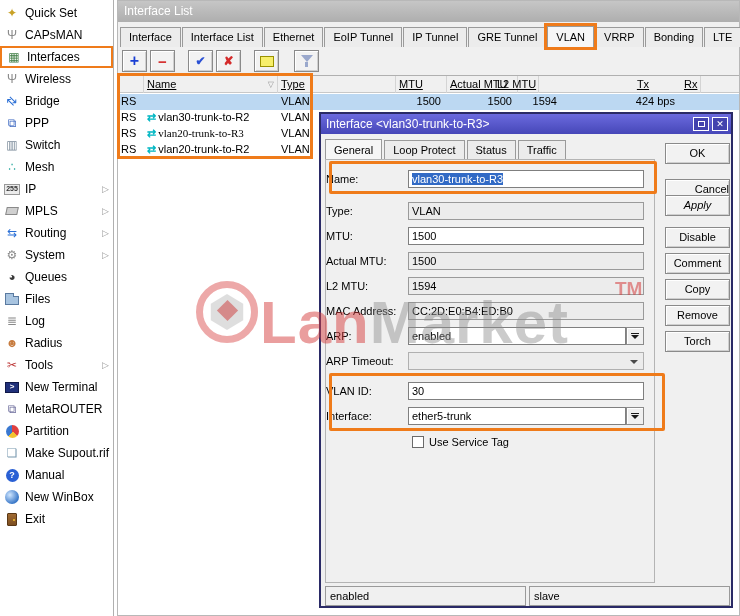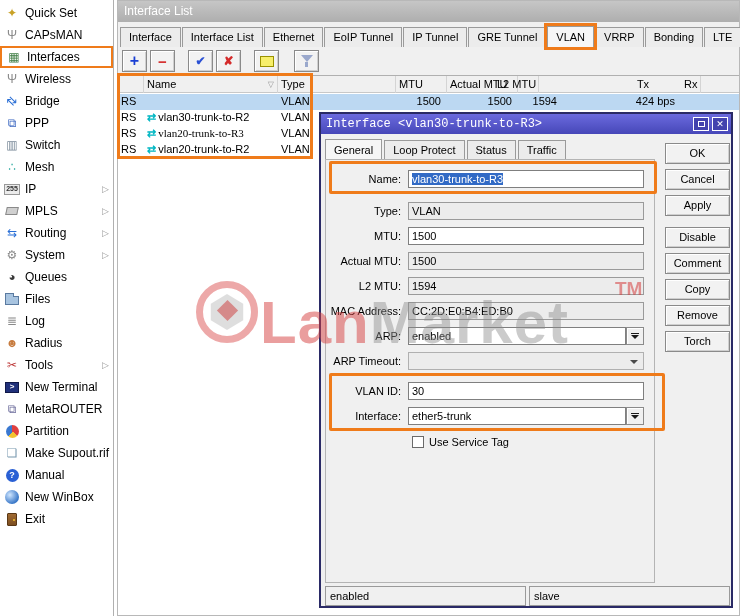--- a/index.html
+++ b/index.html
@@ -63,47 +63,47 @@
   .funnel .cone{width:0; height:0; border-left:6px solid transparent;
         border-right:6px solid transparent; border-top:7px solid #9aa8cc;}
   .funnel .stem{width:3px; height:5px; background:#9aa8cc;}
 
   
   #tablewrap{position:absolute; left:0; top:74px; right:0; bottom:0;
              background:#fff; border-top:1px solid #b0b0b0;}
   #thead{position:absolute; left:0; top:0; right:0; height:17px; background:#f0f0f0;
          border-bottom:1px solid #c8c8c8;}
   .hcell{position:absolute; top:0; height:17px; line-height:16px; padding-left:3px;
-         border-right:1px solid #d4d4d4; overflow:hidden; white-space:nowrap; cursor:default;}
+         border-right:1px solid #d4d4d4; overflow:hidden; white-space:nowrap; cursor:default;text-decoration:underline;}
   .hcell .sort{position:absolute; right:3px; top:1px; font-size:8px; color:#999;}
   .trow{position:absolute; left:0; right:0; height:16px; line-height:15px; cursor:default;}
   .trow.sel{background:var(--sel);}
   .tcell{position:absolute; top:0; height:16px; overflow:hidden; white-space:nowrap;
          padding-left:3px;}
   .tcell.num{text-align:right; padding-right:6px;}
   .vlan-ic{color:#00b7c3; font-weight:bold; margin-right:2px; font-size:11px;}
   #tbl-orange{position:absolute; left:-1px; top:72px; width:196px; height:86px;
          border:3px solid var(--accent); z-index:5; pointer-events:none;}
 
   
   #dialog{position:absolute; left:319px; top:112px; width:414px; height:496px;
           background:#f0f0f0; border:2px solid #2a2a66; z-index:10;}
   #dlg-title{height:20px; background:linear-gradient(#6b6ade,#4647b8); color:#fff;
           font-size:12px; line-height:20px; padding-left:5px; display:flex; align-items:center;}
-  #dlg-title .t{flex:1;font-family:Liberation Mono, monospace;}
+  #dlg-title .t{flex:1;}
   .wbtn{width:16px; height:14px; border:1px solid #fff; background:#4343ae; color:#fff;
         display:flex; align-items:center; justify-content:center; font-size:9px;
         margin-right:3px; cursor:default;}
   .wbtn .sq{width:7px; height:6px; border:1px solid #fff;}
   #dlg-tabs{position:absolute; left:4px; top:24px; height:22px; display:flex;
         align-items:flex-end; gap:2px;}
   #dlg-content{position:absolute; left:4px; top:45px; width:330px; height:424px;
         border:1px solid #b4b4b4; background:#f0f0f0;}
   .frow{position:absolute; left:0; height:18px; display:flex; align-items:center;}
-  .frow .flabel{width:82px; text-align:right; padding-right:7px; white-space:nowrap;}
+  .frow .flabel{width:82px; padding-right:23px; white-space:nowrap;}
   .inp{height:18px; border:1px solid #7f7f7f; background:#fff; padding:0 3px;
        line-height:16px; overflow:hidden; white-space:nowrap;}
   .inp.ro{background:#ececec; border-color:#9a9a9a;}
   .inp.dis{background:#ececec; border-color:#b0b0b0; position:relative;}
   .seltx{background:#316ac5; color:#fff;}
   .combo{width:18px; height:18px; margin-left:0; background:#f0f0f0;
        border:1px solid var(--bd); box-shadow:inset 1px 1px 0 #fff;
        display:flex; flex-direction:column; align-items:center; justify-content:center; cursor:default;}
   .cbar{width:8px; height:1px; background:#1a1a1a; margin-bottom:1px;}
   .ctri{width:0; height:0; border-left:4px solid transparent;
@@ -432,22 +432,22 @@
         </div>
       </div>
     <div id="dlg-sep"></div>
     <div class="cbrow">
       <span class="cb"></span>
       <span>Use Service Tag</span>
     </div>
   </div>
   <div id="dlg-btns">
       <div class="dbtn" style="top: 29px;">OK</div>
-      <div class="dbtn" style="top: 55px;">Cancel</div>
-      <div class="dbtn" style="top: 81px;">Apply</div>
+      <div class="dbtn" style="top: 65px; text-align: right;">Cancel</div>
+      <div class="dbtn" style="top: 81px; font-style: italic;">Apply</div>
       <div class="dbtn" style="top: 113px;">Disable</div>
       <div class="dbtn" style="top: 139px;">Comment</div>
       <div class="dbtn" style="top: 165px;">Copy</div>
       <div class="dbtn" style="top: 191px;">Remove</div>
       <div class="dbtn" style="top: 217px;">Torch</div>
     </div>
   <div id="dlg-status">
       <div class="scell">enabled</div>
       <div class="scell">slave</div>
     </div>

